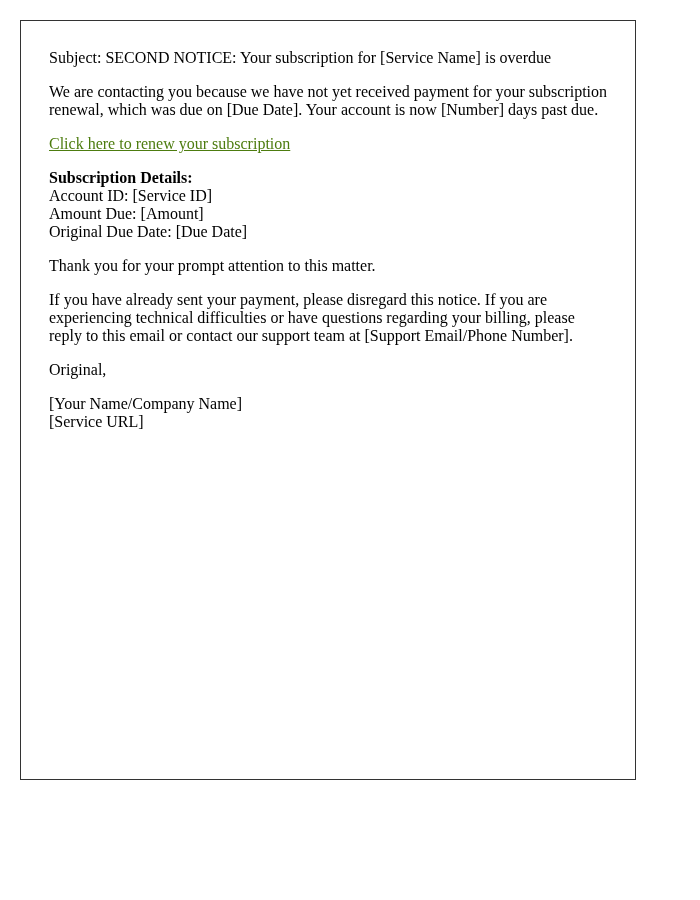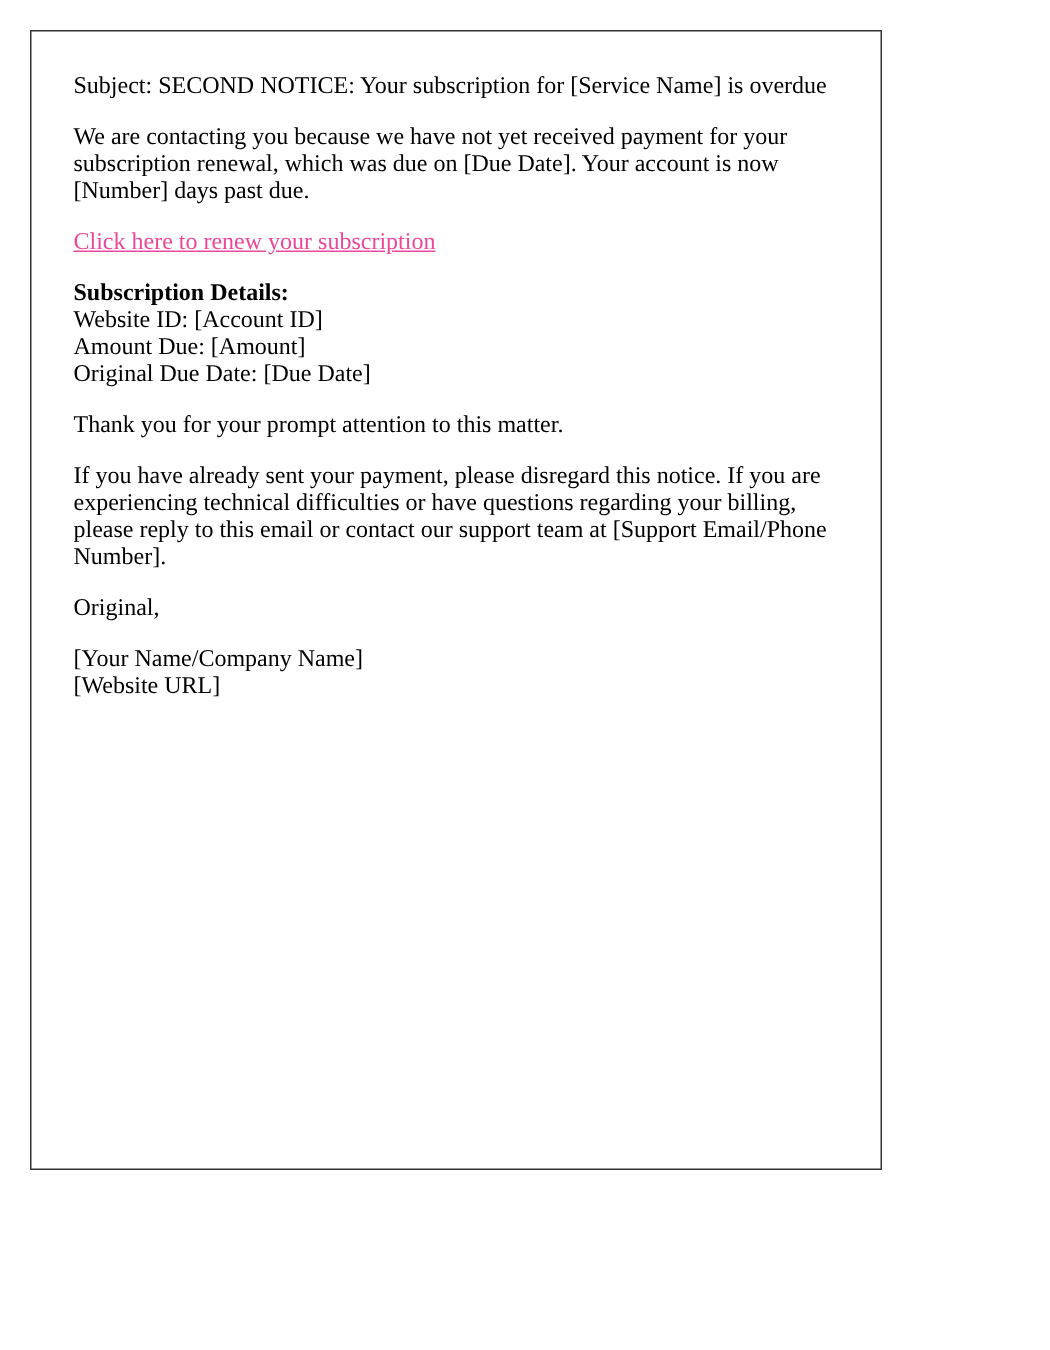--- a/index.html
+++ b/index.html
@@ -12,57 +12,57 @@
       height: 900px;
       position: relative;
       font-family: "Liberation Serif", "DejaVu Serif", serif;
       font-size: 16px;
       color: #000000;
     }
     .letter {
       position: absolute;
       left: 20px;
       top: 20px;
-      width: 568px;
+      width: 616px;
       height: 760px;
       border: 1px solid #333333;
       box-sizing: border-box;
       padding: 28px 24px 20px 28px;
       background: #ffffff;
     }
     p {
       margin: 0 0 16px 0;
       line-height: 18px;
     }
     .subject { margin-bottom: 16px; }
     a.renew-link {
-      color: #ec4899;
+      color: #4d7c0f;
       text-decoration: underline;
     }
     .details-title {
       font-weight: bold;
       display: block;
     }
     .line { display: block; }
   </style>
 </head>
 <body>
 
 <div class="letter">
   <p class="subject">Subject: SECOND NOTICE: Your subscription for [Service Name] is overdue</p>
   <p>We are contacting you because we have not yet received payment for your subscription renewal, which was due on [Due Date]. Your account is now [Number] days past due.</p>
   <p>
     <a class="renew-link" href="#">Click here to renew your subscription</a>
   </p>
   <p>
     <span class="details-title">Subscription Details:</span>
-    <span class="line">Website ID: [Account ID]</span>
+    <span class="line">Account ID: [Service ID]</span>
     <span class="line">Amount Due: [Amount]</span>
     <span class="line">Original Due Date: [Due Date]</span>
   </p>
   <p>Thank you for your prompt attention to this matter.</p>
   <p>If you have already sent your payment, please disregard this notice. If you are experiencing technical difficulties or have questions regarding your billing, please reply to this email or contact our support team at [Support Email/Phone Number].</p>
   <p>Original,</p>
   <p>
     <span class="line">[Your Name/Company Name]</span>
-    <span class="line">[Website URL]</span>
+    <span class="line">[Service URL]</span>
   </p>
 </div>
 
 </body></html>

